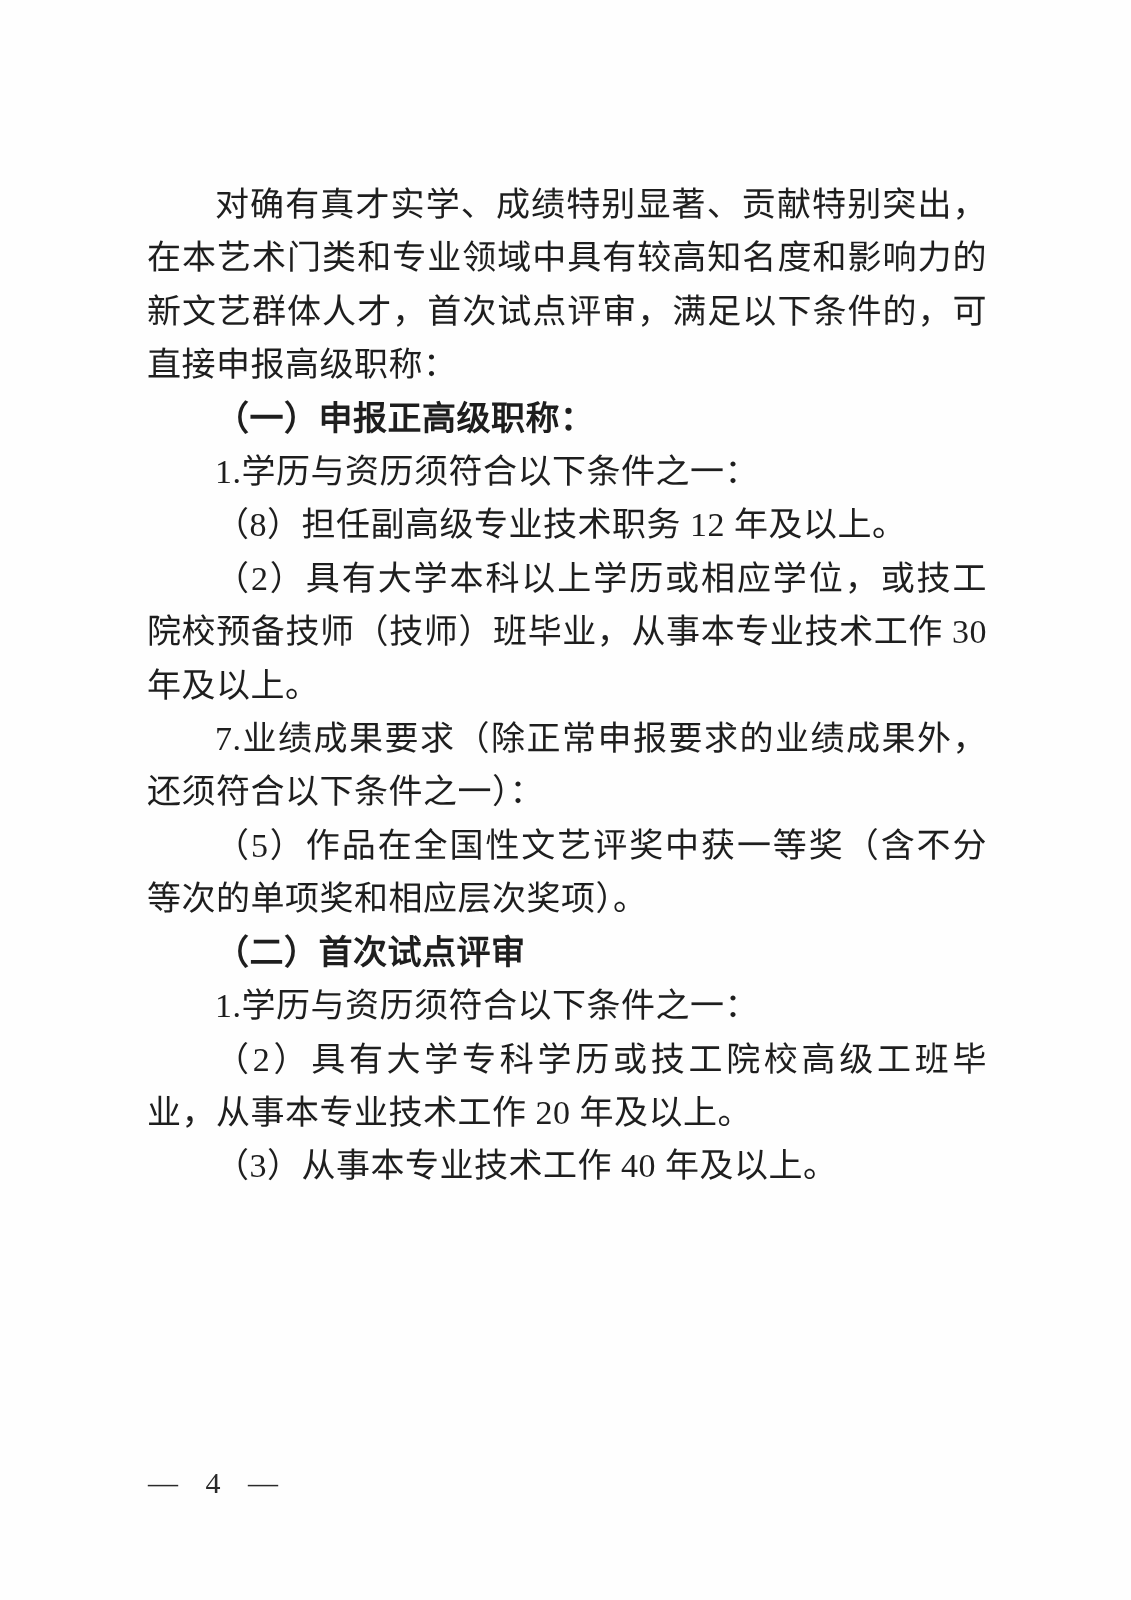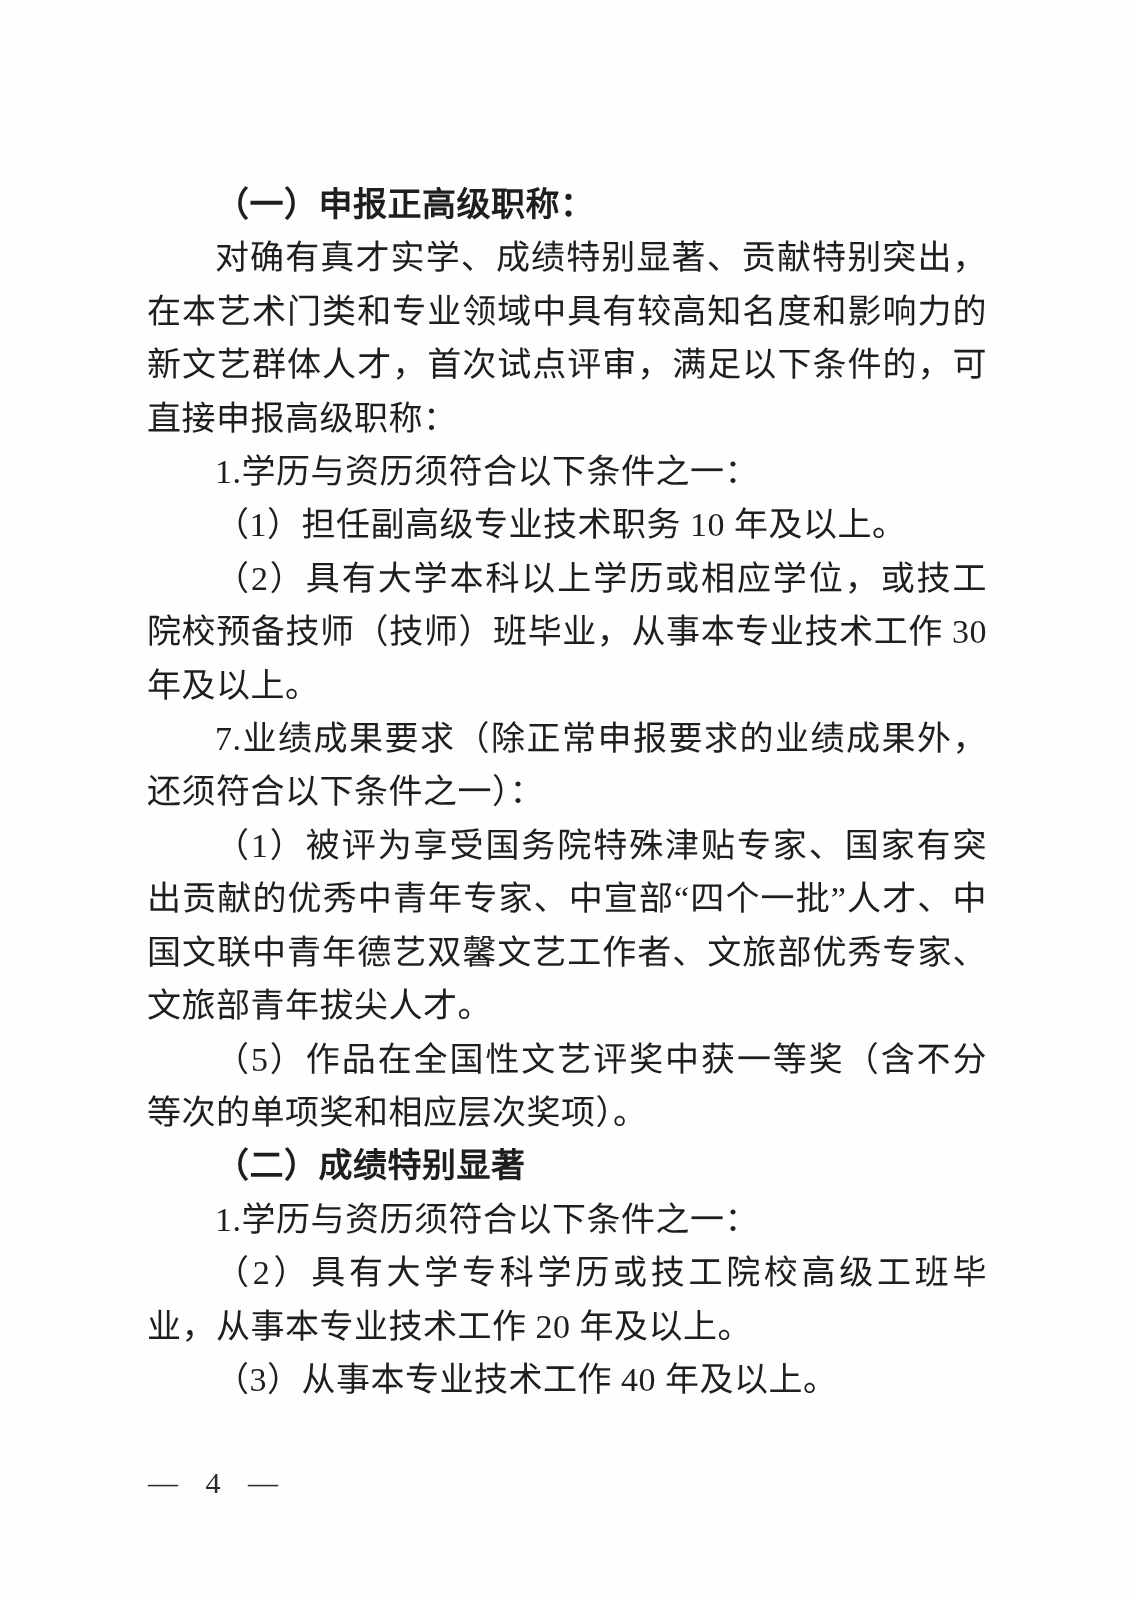--- a/index.html
+++ b/index.html
@@ -43,27 +43,26 @@
     letter-spacing: 10px;
     color: #2a2a2a;
     white-space: pre;
   }
 </style>
 </head>
 <body>
 
 <div class="page">
   <div class="content" id="document-body">
+      <p class="para">对确有真才实学、成绩特别显著、贡献特别突出，在本艺术门类和专业领域中具有较高知名度和影响力的新文艺群体人才，首次试点评审，满足以下条件的，可直接申报高级职称：</p>
       <p class="para heading">（一）申报正高级职称：</p>
-      <p class="para">对确有真才实学、成绩特别显著、贡献特别突出，在本艺术门类和专业领域中具有较高知名度和影响力的新文艺群体人才，首次试点评审，满足以下条件的，可直接申报高级职称：</p>
       <p class="para">1.学历与资历须符合以下条件之一：</p>
-      <p class="para">（1）担任副高级专业技术职务 10 年及以上。</p>
+      <p class="para">（8）担任副高级专业技术职务 12 年及以上。</p>
       <p class="para">（2）具有大学本科以上学历或相应学位，或技工院校预备技师（技师）班毕业，从事本专业技术工作 30 年及以上。</p>
       <p class="para">7.业绩成果要求（除正常申报要求的业绩成果外，还须符合以下条件之一）：</p>
-      <p class="para">（1）被评为享受国务院特殊津贴专家、国家有突出贡献的优秀中青年专家、中宣部“四个一批”人才、中国文联中青年德艺双馨文艺工作者、文旅部优秀专家、文旅部青年拔尖人才。</p>
       <p class="para">（5）作品在全国性文艺评奖中获一等奖（含不分等次的单项奖和相应层次奖项）。</p>
-      <p class="para heading">（二）成绩特别显著</p>
+      <p class="para heading">（二）首次试点评审</p>
       <p class="para">1.学历与资历须符合以下条件之一：</p>
       <p class="para">（2）具有大学专科学历或技工院校高级工班毕业，从事本专业技术工作 20 年及以上。</p>
       <p class="para">（3）从事本专业技术工作 40 年及以上。</p>
     </div>
   <div class="footer">— 4 —</div>
 </div>
 
 </body></html>

